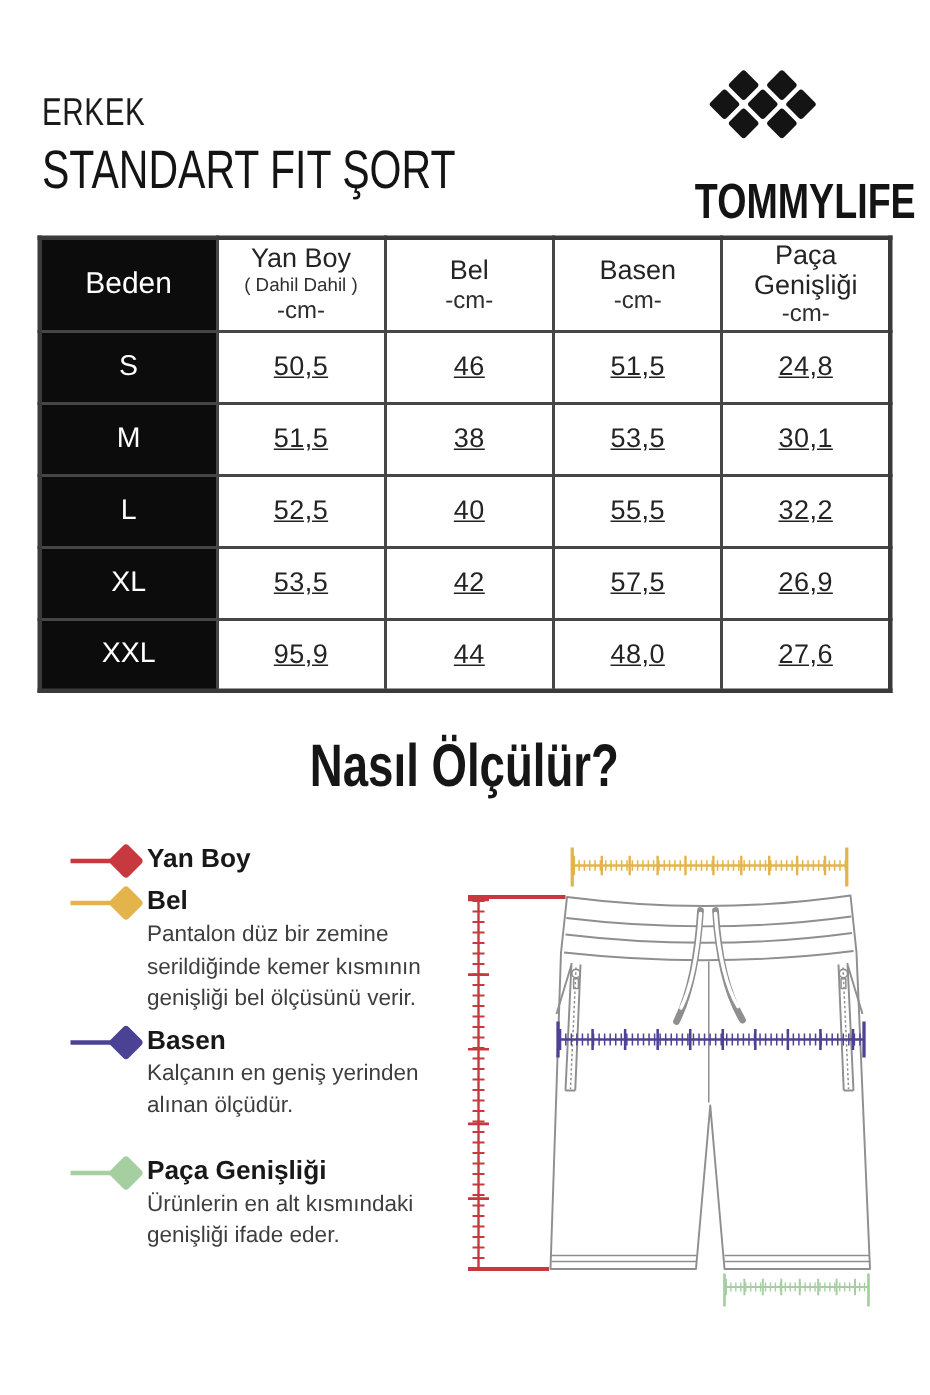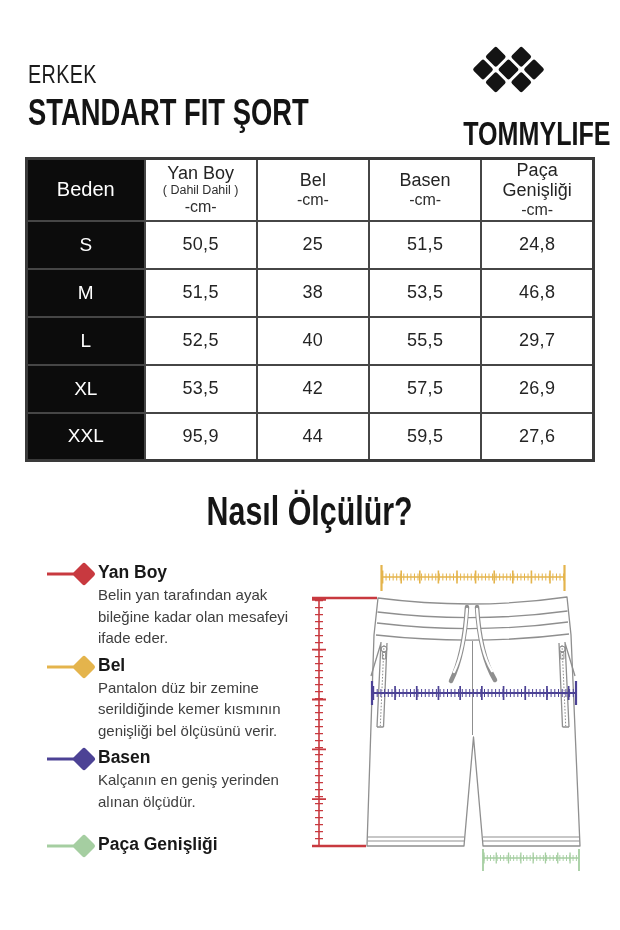--- a/index.html
+++ b/index.html
@@ -4,40 +4,40 @@
 <style>
   html,body{margin:0;padding:0;background:#fff;}
   .page{position:relative;width:620px;height:930px;background:#fff;overflow:hidden;
         font-family:"Liberation Sans",sans-serif;color:#1c1c1c;}
   .cond{display:inline-block;transform:scaleX(.76);transform-origin:0 50%;white-space:nowrap;}
   .cond-c{display:inline-block;transform:scaleX(.76);transform-origin:50% 50%;white-space:nowrap;}
 
   
   .hdr-left{position:absolute;left:28px;top:60px;}
   .category{font-size:26px;font-weight:400;letter-spacing:.5px;color:#1b1b1b;line-height:1.1;}
-  .prod-title{font-size:36px;font-weight:700;letter-spacing:0;color:#141414;line-height:1.15;margin-top:3px;}
+  .prod-title{font-size:36px;font-weight:400;letter-spacing:0;color:#141414;line-height:1.15;margin-top:3px;}
   .brand{position:absolute;right:24px;top:44px;width:156px;text-align:center;}
   .brand svg{display:block;margin:0 auto;}
   .brand-name{font-size:33px;font-weight:700;color:#141414;line-height:1;margin-top:21px;}
 
   
   table.size{position:absolute;left:25px;top:157px;width:570px;height:298px;
              border-collapse:collapse;table-layout:fixed;background:#fff;}
   table.size col.c0{width:118px;}
   table.size th,table.size td{border:2px solid #464646;text-align:center;vertical-align:middle;padding:0;}
   table.size{border:3px solid #3a3a3a;}
   table.size thead tr{height:58px;padding-left:29px;}
   table.size tbody tr{height:48px;}
   th.size-col,td.size-col{background:#0c0c0c;color:#fff;border-top:none;border-bottom:none;border-left:none;}
   .col-head{font-size:18px;font-weight:500;line-height:1.12;color:#242424;}
   .col-sub{display:block;font-size:12.5px;font-weight:400;color:#2e2e2e;line-height:1.15;}
   .col-unit{display:block;font-size:16px;font-weight:400;color:#2e2e2e;line-height:1.2;}
   .beden-head{font-size:20px;font-weight:500;color:#fff;}
   table.size tbody th{font-size:19px;font-weight:500;}
-  table.size tbody td{font-size:18px;font-weight:400;color:#242424;letter-spacing:.3px;}
+  table.size tbody td{font-size:18px;font-weight:400;color:#242424;letter-spacing:.3px;text-decoration:underline;}
 
   
   .section-title{position:absolute;left:0;top:489px;width:620px;text-align:center;
                  font-size:40px;font-weight:700;color:#161616;}
   .legend{position:absolute;left:45px;top:560px;width:264px;}
   .legend-item{position:relative;padding-left:53px;margin-bottom:4px;}
   .legend-item.gap{margin-bottom:20px;}
   .legend-icon{position:absolute;left:0;top:0;}
   .legend-title{font-size:17.5px;font-weight:700;color:#181818;line-height:24px;}
   .legend-desc{font-size:15px;font-weight:400;color:#3e3e3e;line-height:21.5px;max-width:234px;}
@@ -97,65 +97,64 @@
         <th>
           <span class="col-head" style="display:block;max-width:92px;margin:0 auto;white-space:normal;">Paça Genişliği</span>
           <span class="col-unit">-cm-</span>
         </th>
       </tr>
     </thead>
     <tbody>
         <tr>
           <th class="size-col">S</th>
           <td>50,5</td>
-          <td>25</td>
+          <td>46</td>
           <td>51,5</td>
           <td>24,8</td>
         </tr>
         <tr>
           <th class="size-col">M</th>
           <td>51,5</td>
           <td>38</td>
           <td>53,5</td>
-          <td>46,8</td>
+          <td>30,1</td>
         </tr>
         <tr>
           <th class="size-col">L</th>
           <td>52,5</td>
           <td>40</td>
           <td>55,5</td>
-          <td>29,7</td>
+          <td>32,2</td>
         </tr>
         <tr>
           <th class="size-col">XL</th>
           <td>53,5</td>
           <td>42</td>
           <td>57,5</td>
           <td>26,9</td>
         </tr>
         <tr>
           <th class="size-col">XXL</th>
           <td>95,9</td>
           <td>44</td>
-          <td>59,5</td>
+          <td>48,0</td>
           <td>27,6</td>
         </tr>
       </tbody>
   </table>
 
   <div class="section-title"><span class="cond-c">Nasıl Ölçülür?</span></div>
 
   <div class="legend">
     <div class="legend-item">
       <svg class="legend-icon" width="52" height="28" viewBox="0 0 52 28">
         <line x1="2" y1="14" x2="31" y2="14" stroke-width="3" stroke="#C8393F"></line>
         <rect x="30.5" y="5.5" width="17" height="17" rx="2.5" transform="rotate(45 39 14)" fill="#C8393F"></rect>
       </svg>
       <div class="legend-title">Yan Boy</div>
-      <div class="legend-desc">Belin yan tarafından ayak bileğine kadar olan mesafeyi ifade eder.</div>
     </div>
     <div class="legend-item">
       <svg class="legend-icon" width="52" height="28" viewBox="0 0 52 28">
         <line x1="2" y1="14" x2="31" y2="14" stroke-width="3" stroke="#E4B44C"></line>
         <rect x="30.5" y="5.5" width="17" height="17" rx="2.5" transform="rotate(45 39 14)" fill="#E4B44C"></rect>
       </svg>
       <div class="legend-title">Bel</div>
       <div class="legend-desc">Pantalon düz bir zemine serildiğinde kemer kısmının genişliği bel ölçüsünü verir.</div>
     </div>
     <div class="legend-item gap">
@@ -165,20 +164,21 @@
       </svg>
       <div class="legend-title">Basen</div>
       <div class="legend-desc">Kalçanın en geniş yerinden alınan ölçüdür.</div>
     </div>
     <div class="legend-item">
       <svg class="legend-icon" width="52" height="28" viewBox="0 0 52 28">
         <line x1="2" y1="14" x2="31" y2="14" stroke-width="3" stroke="#A5CEA1"></line>
         <rect x="30.5" y="5.5" width="17" height="17" rx="2.5" transform="rotate(45 39 14)" fill="#A5CEA1"></rect>
       </svg>
       <div class="legend-title">Paça Genişliği</div>
+      <div class="legend-desc">Ürünlerin en alt kısmındaki genişliği ifade eder.</div>
     </div>
   </div>
 
   <svg class="diagram" width="300" height="360" viewBox="300 550 300 360">
 
     <g stroke="#8f8f8f" fill="none" stroke-width="1.3" stroke-linejoin="round">
       <path d="M378,598 C440,606 505,606 567,597 L571,635 L580,846 L483,846 L473.5,737 L464,846 L367,846 L374,635 Z" fill="#ffffff"></path>
 
       <path d="M377.5,612 C440,619.5 505,619.5 567.5,611"></path>
       <path d="M377,623 C440,630.5 505,630.5 568,622"></path>

